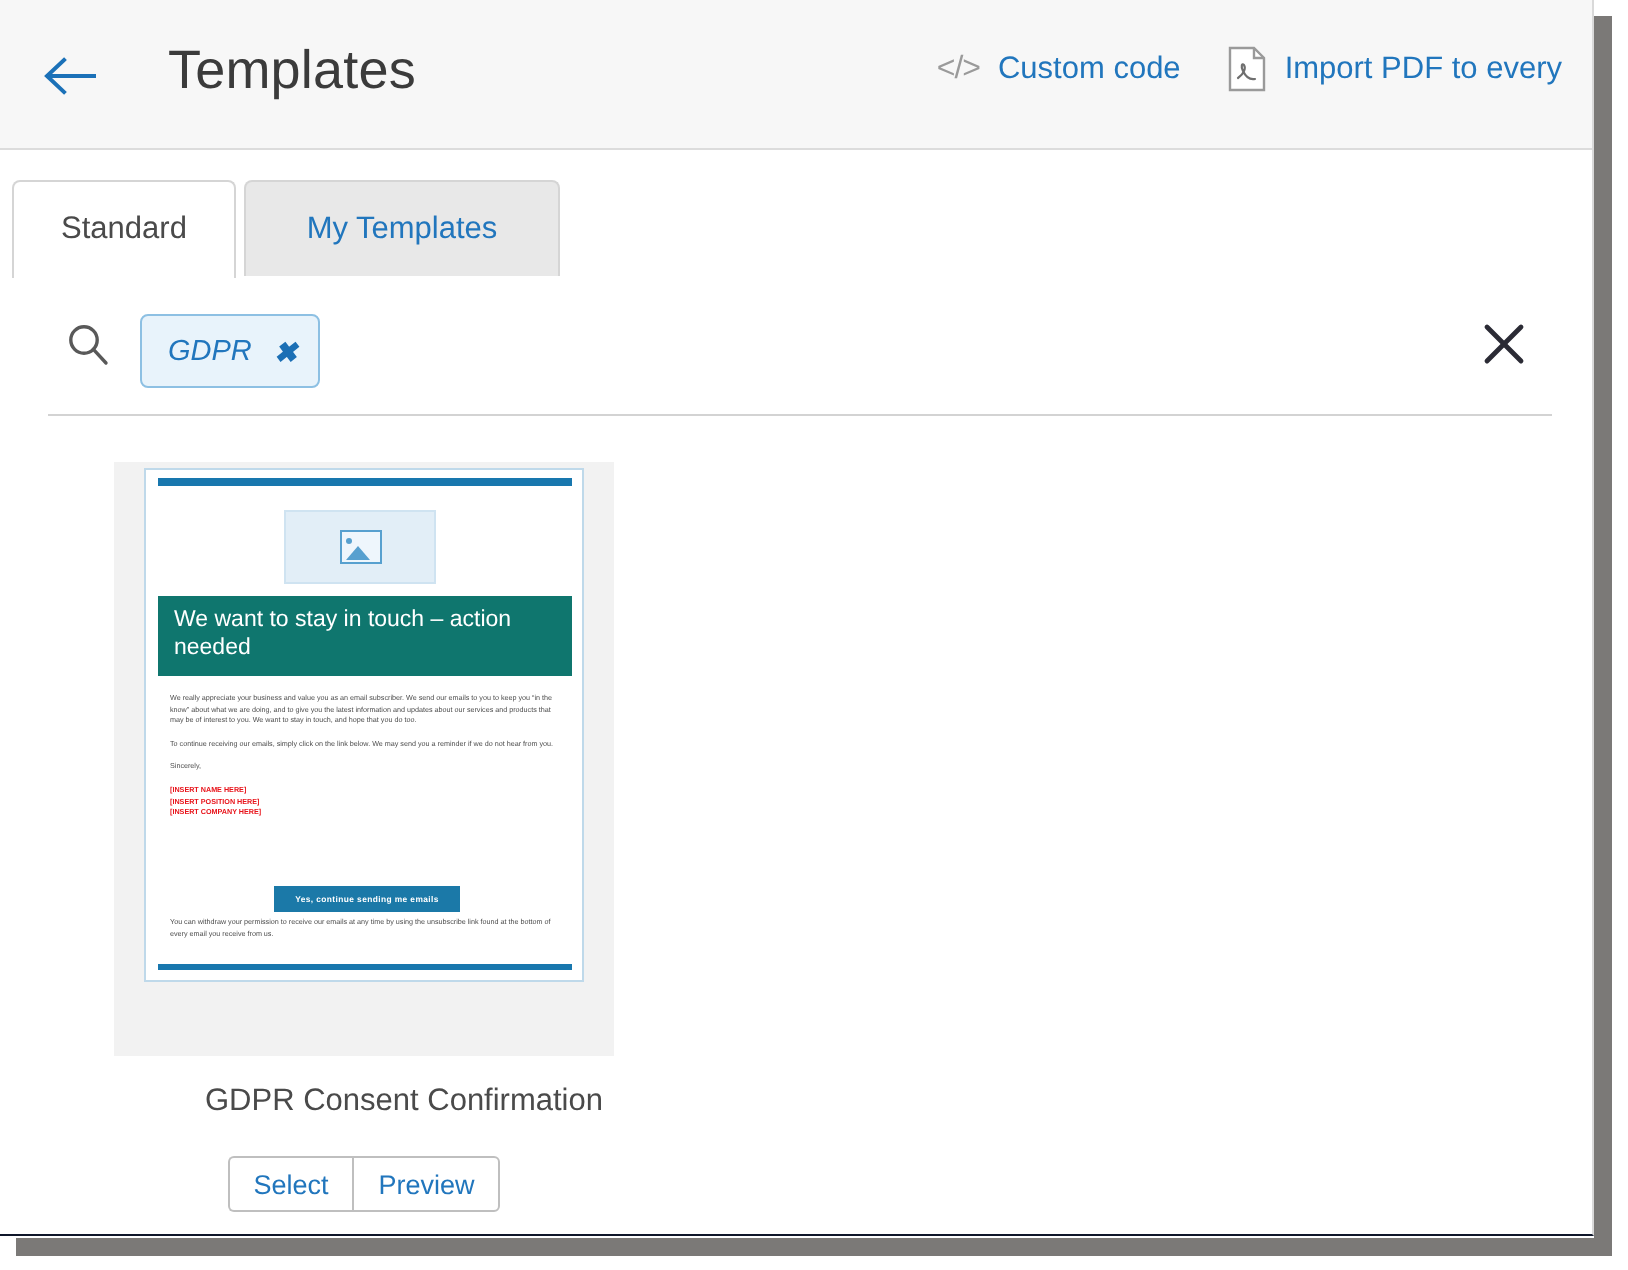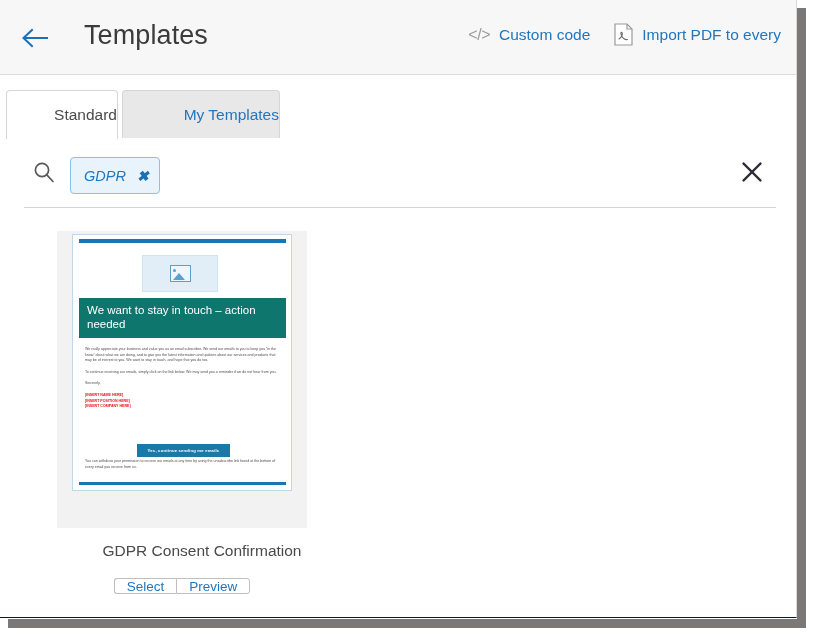--- a/index.html
+++ b/index.html
@@ -94,21 +94,21 @@
   }
   .tab {
     position: absolute;
     top: 14px;
     height: 48px;
     border: 1px solid #d5d5d5;
     border-bottom: none;
     border-radius: 4px 4px 0 0;
     display: flex;
     align-items: center;
-    justify-content: flex-end;
+    justify-content: center;
     font-size: 15.5px;
     cursor: pointer;
     user-select: none;
   }
   .tab.active {
     left: 6px;
     width: 112px;
     background: #ffffff;
     color: #4a4a4a;
     z-index: 3;
@@ -292,21 +292,21 @@
     margin-left: 20px;
   }
   .btn-group {
     position: absolute;
     left: 0; top: 578px;
     width: 364px;
     display: flex;
     justify-content: center;
   }
   .btn {
-    height: 16px;
+    height: 28px;
     border: 1px solid #bfbfbf;
     background: #ffffff;
     color: #2176bd;
     font-size: 13.5px;
     font-family: "Liberation Sans", sans-serif;
     padding: 0 12px;
     cursor: pointer;
     display: flex; align-items: center; justify-content: center;
   }
   .btn.left  { border-radius: 3px 0 0 3px; border-right: none; }

